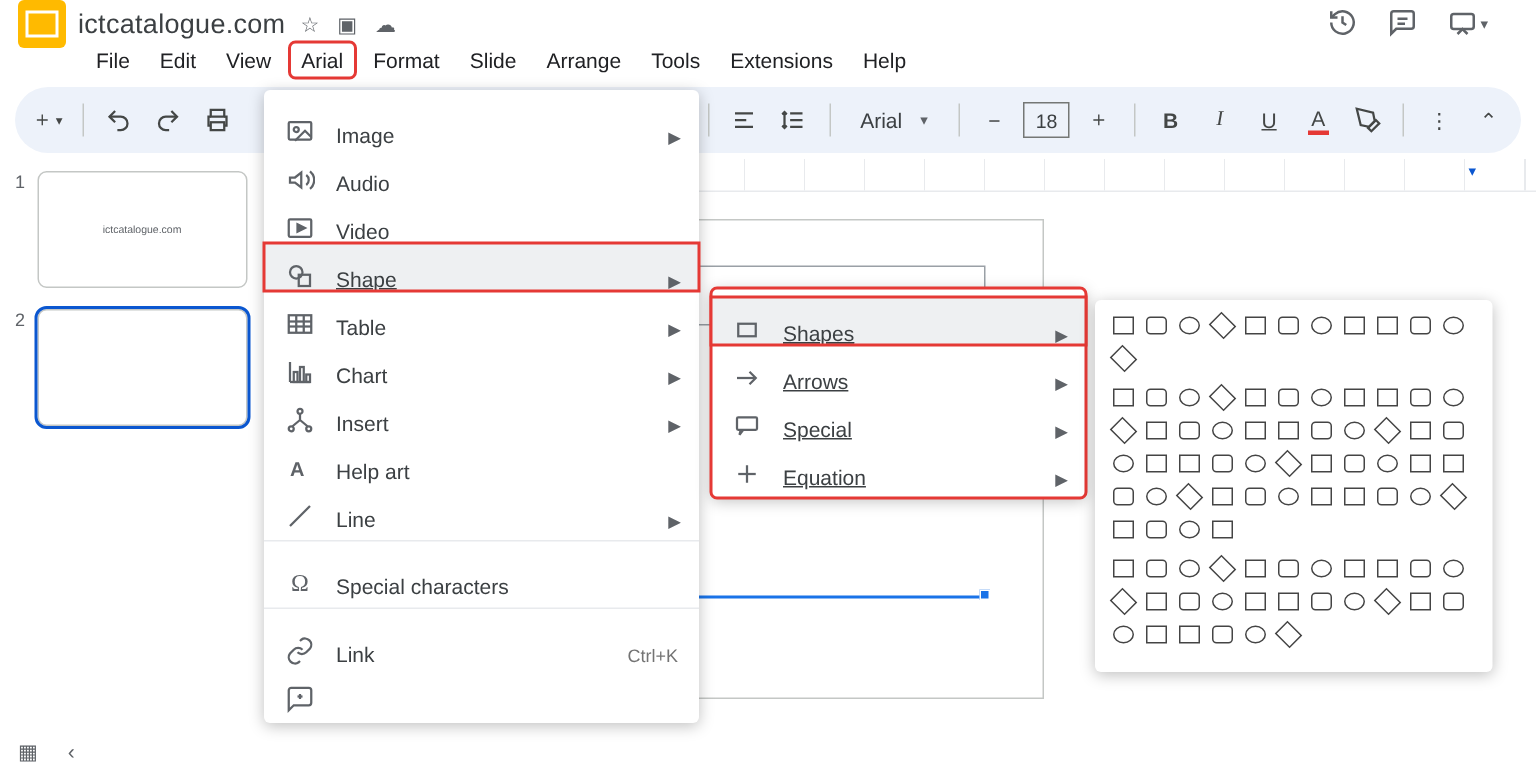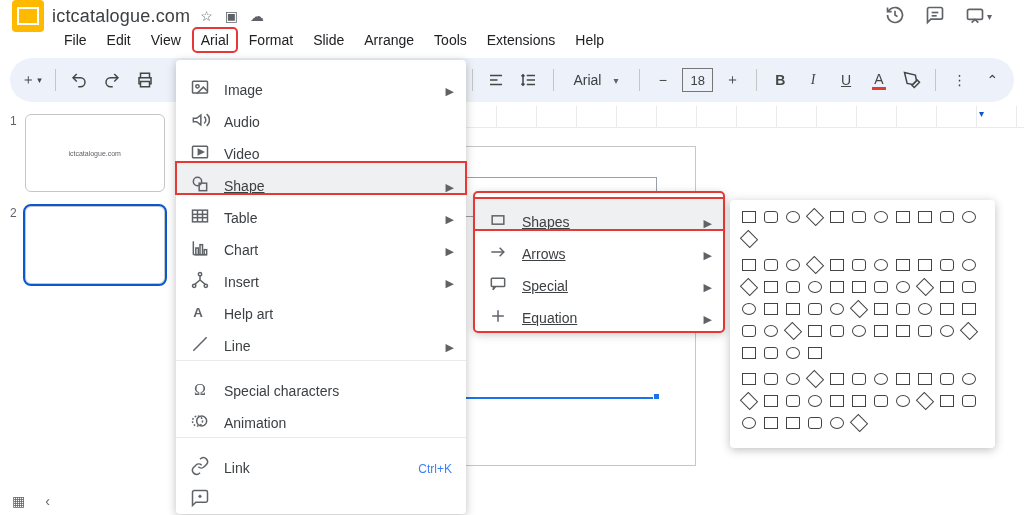--- a/index.html
+++ b/index.html
@@ -44,21 +44,21 @@
   .sel-handle { position:absolute; width:7px; height:7px; background:#1a73e8; border:1px solid #fff; }
   .sel-frame { position:absolute; border:1px solid #1a73e8; }
   .rot-handle { position:absolute; width:8px; height:8px; border:1px solid #1a73e8; border-radius:50%; background:#fff; }
 
   
   .menu { position: absolute; background: #fff; border-radius: 4px; box-shadow: 0 2px 10px rgba(0,0,0,.25); padding: 6px 0; z-index: 50; }
   .menu-item { display: flex; align-items: flex-end; height: 32px; padding: 0 16px 0 14px; gap: 14px; font-size: 14px; color: #3c4043; cursor: pointer; position:relative; }
   .menu-item:hover, .menu-item.hover { background: #eef0f2; }
   .menu-item .mi-icon { width: 20px; display:flex; justify-content:center; color:#5f6368; }
   .menu-item .mi-sub { position:absolute; right:12px; color:#5f6368; font-size:11px;}
-  .menu-item .mi-short { position:absolute; right:14px; color:#3b82f6; font-size:12px;}
+  .menu-item .mi-short { position:absolute; right:14px; color:#737373; font-size:12px;}
   .menu-div { height:1px; background:#e8eaed; margin:6px 0; }
 
   .outline-red { outline: 2px solid #e53935; outline-offset: -1px; text-decoration: underline; }
 
   
   .shapes-pop { position:absolute; background:#fff; border-radius:4px; box-shadow:0 2px 10px rgba(0,0,0,.25); padding:8px 10px; z-index:60; width:265px;}
   .shape-grid { display:flex; flex-wrap:wrap; gap:4px; margin-bottom:8px;}
   .shape-cell { width:18px; height:18px; display:flex; align-items:center; justify-content:center; cursor:pointer;}
   .shape-cell div { width:14px; height:12px; border:1.3px solid #444; }
   .sh-rect{} .sh-rnd{border-radius:3px;} .sh-circle{border-radius:50%; width:14px;height:14px;}
@@ -313,29 +313,20 @@
       </div>
     </div>
   <div class="menu-div"></div>
   <div id="ins-list2">
       <div class="menu-item">
         <span class="mi-icon">
           <span style="font-size:16px;font-family:serif">Ω</span>
         </span>
         <span>Special characters</span>
       </div>
-      <div class="menu-item">
-        <span class="mi-icon">
-          <svg viewBox="0 0 24 24" fill="none" stroke="currentColor" stroke-width="1.8">
-            <circle cx="14" cy="12" r="6"></circle>
-            <circle cx="9" cy="12" r="6" stroke-dasharray="2 2"></circle>
-          </svg>
-        </span>
-        <span>Animation</span>
-      </div>
     </div>
   <div class="menu-div"></div>
   <div id="ins-list3">
       <div class="menu-item">
         <span class="mi-icon">
           <svg viewBox="0 0 24 24" fill="none" stroke="currentColor" stroke-width="1.8">
             <path d="M10 13a5 5 0 007 0l3-3a5 5 0 00-7-7l-1 1"></path>
             <path d="M14 11a5 5 0 00-7 0l-3 3a5 5 0 007 7l1-1"></path>
           </svg>
         </span>

